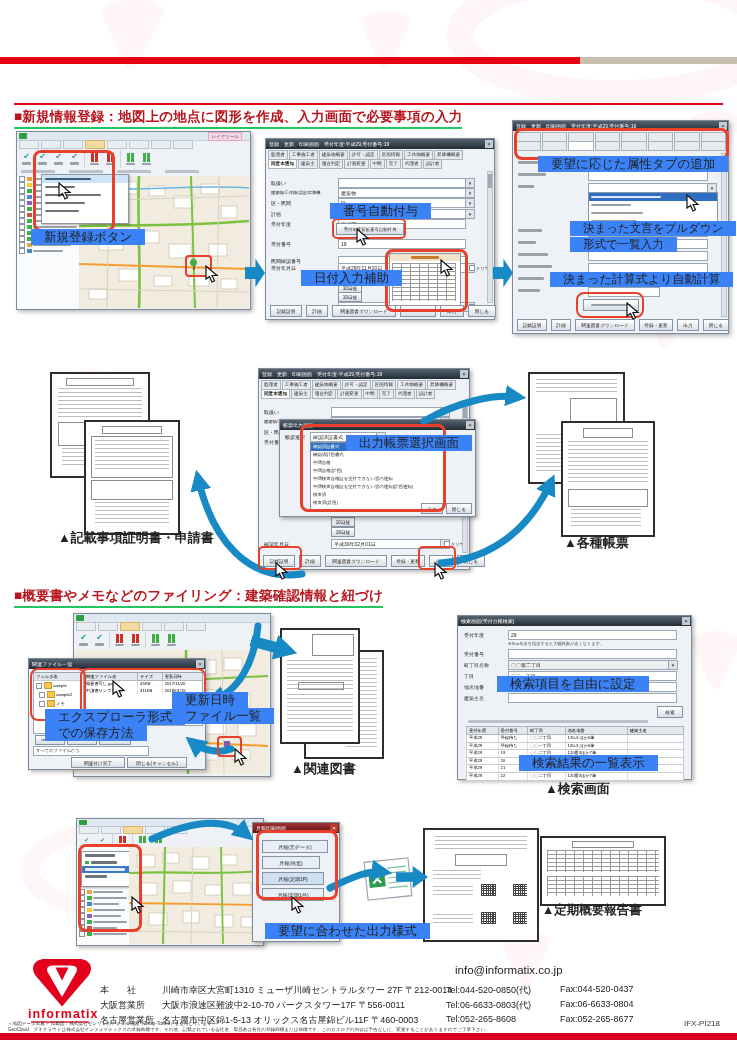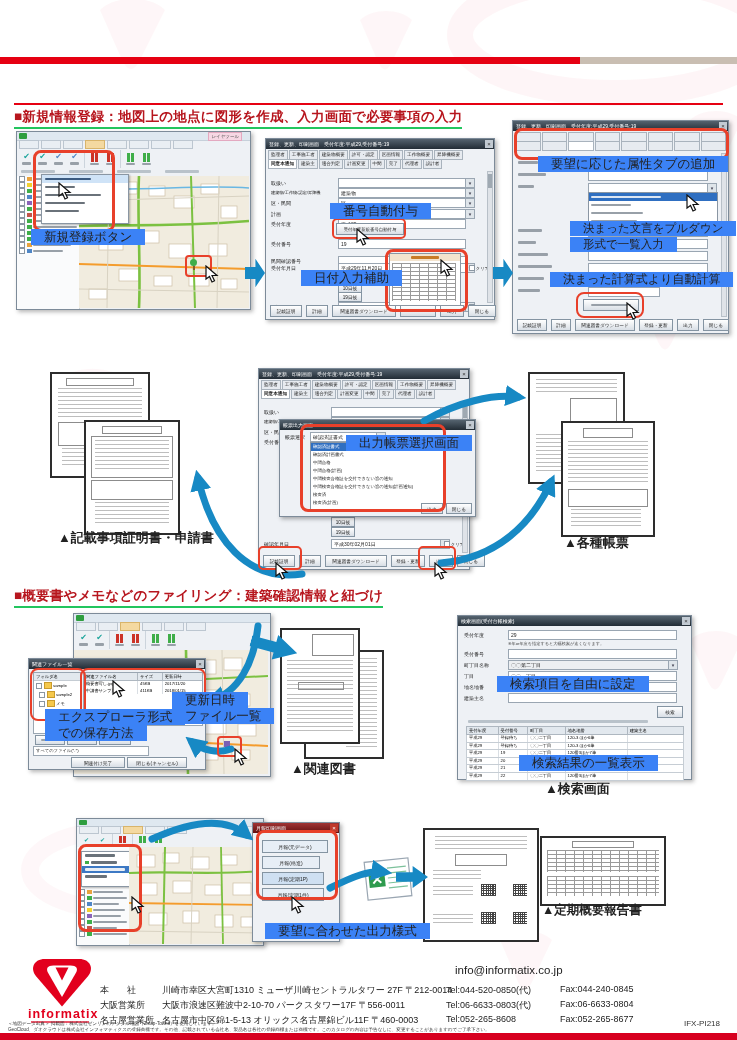--- a/index.html
+++ b/index.html
@@ -1096,21 +1096,21 @@
   </svg>
   <div class="abs" style="left:28px;top:1007px;font-size:12.5px;font-weight:bold;color:#e2001d;letter-spacing:1px;z-index:2">informatix</div>
   <div class="abs" style="left:31px;top:1021px;width:58px;height:2px;background:#e2001d;opacity:.65;z-index:2"></div>
 
   <div class="abs" style="left:455px;top:964px;font-size:11.5px;color:#222;z-index:2;white-space:nowrap">info@informatix.co.jp</div>
 
   <div class="office" style="top:984px">
     <span class="oname">本　　社</span>
     <span class="oaddr">川崎市幸区大宮町1310 ミューザ川崎セントラルタワー 27F 〒212-0014</span>
     <span class="otel">Tel:044-520-0850(代)</span>
-    <span class="ofax">Fax:044-240-0845</span>
+    <span class="ofax">Fax:044-520-0437</span>
   </div>
   <div class="office" style="top:999px">
     <span class="oname">大阪営業所</span>
     <span class="oaddr">大阪市浪速区難波中2-10-70 パークスタワー17F 〒556-0011</span>
     <span class="otel">Tel:06-6633-0803(代)</span>
     <span class="ofax">Fax:06-6633-0804</span>
   </div>
   <div class="office" style="top:1014px">
     <span class="oname">名古屋営業所</span>
     <span class="oaddr">名古屋市中区錦1-5-13 オリックス名古屋錦ビル11F 〒460-0003</span>

